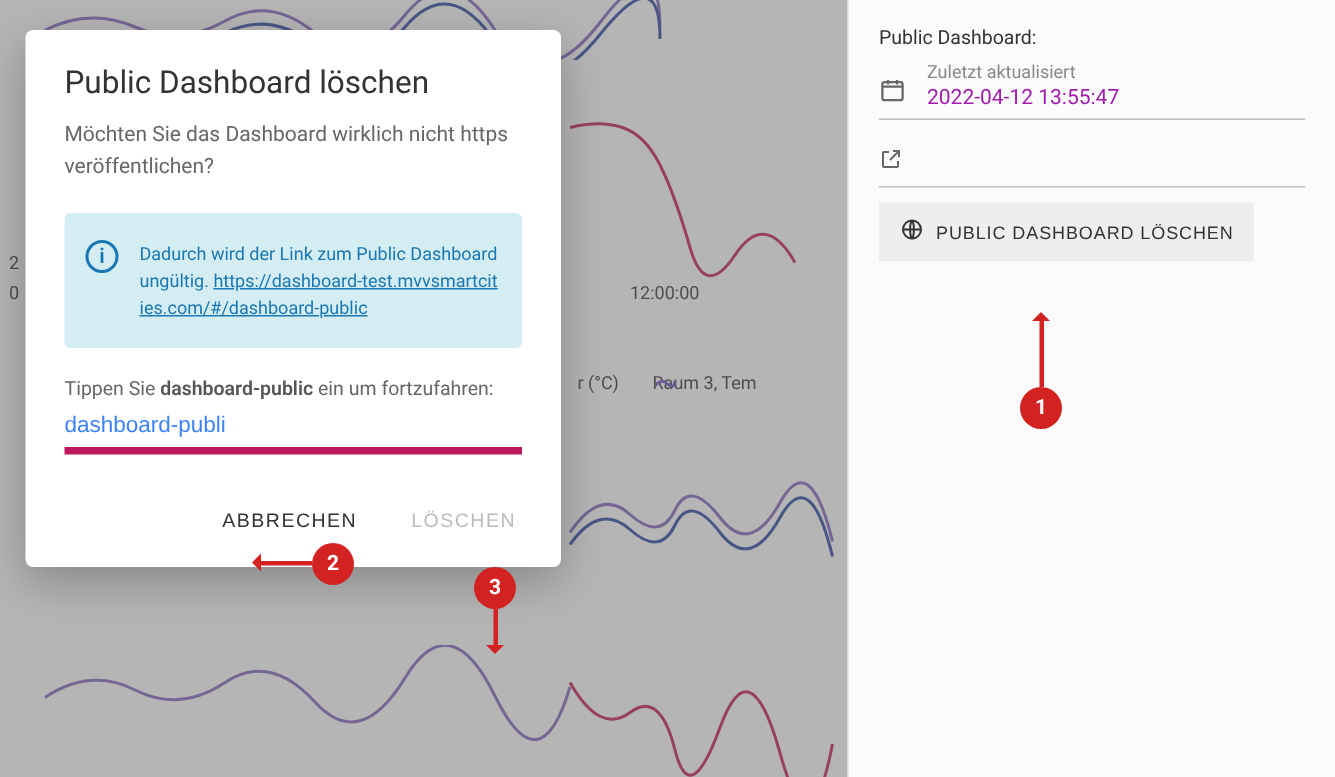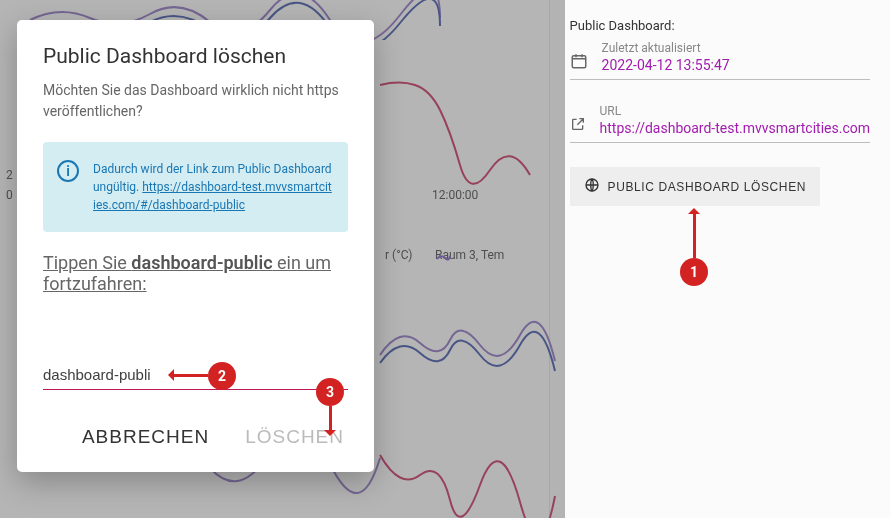--- a/index.html
+++ b/index.html
@@ -27,41 +27,41 @@
   .chart-label {
     position: absolute;
     font-size: 12px;
     color: #444;
   }
   .legend-item {
     position: absolute;
     font-size: 12px;
     color: #444;
     display: flex;
-    align-items: flex-end;
+    align-items: center;
     gap: 4px;
   }
   .wave { fill: none; stroke-width: 2; }
   .right-panel {
     flex: 1;
     background: #fbfbfb;
     border-left: 1px solid #e5e5e5;
     padding: 18px 20px;
     height: 518px;
     font-size: 13px;
     color: #3a3a3a;
   }
   .rp-title { font-size: 13px; color: #333; margin-bottom: 8px; }
   .rp-field {
     display: flex;
-    align-items: center;
+    align-items: flex-end;
     gap: 14px;
     border-bottom: 1px solid #bdbdbd;
     padding-bottom: 6px;
-    margin-bottom: 24px;
+    margin-bottom: 8px;
   }
   .rp-field .icon { color: #666; margin-top: 10px; flex-shrink: 0; }
   .rp-field .body { flex: 1; overflow: hidden; }
   .rp-label { font-size: 12px; color: #888; }
   .rp-value { font-size: 14px; color: #a21caf; margin-top: 2px; white-space: nowrap; overflow: hidden; text-overflow: clip; }
   .delete-btn {
     margin-top: 10px;
     background: #eee;
     border: none;
     padding: 10px 14px;
@@ -122,47 +122,45 @@
     font-size: 12px;
     color: #1977b3;
     line-height: 1.5;
   }
   .info-box .msg a {
     color: #1977b3;
     text-decoration: underline;
     word-break: break-all;
   }
   .confirm-label {
-    font-size: 18px;
+    font-size: 13px;
     color: #666;
-    margin-bottom: 32px;
-    text-decoration: underline;
+    margin-bottom: 4px;
   }
   .confirm-label b { color: #555; font-weight: 600; }
   .text-input {
     width: 100%;
     border: none;
-    border-bottom: 1px solid #be185d;
+    border-bottom: 5px solid #be185d;
     font-size: 15px;
     padding: 4px 0 6px;
     outline: none;
-    color: #404040;
+    color: #3b82f6;
     margin-bottom: 30px;
     background: transparent;
-    margin-top: 36px;
   }
   .dialog-actions {
     display: flex;
     justify-content: flex-end;
     gap: 28px;
   }
   .dialog-actions button {
     border: none;
     background: none;
-    font-size: 19px;
+    font-size: 13px;
     letter-spacing: 1px;
     cursor: pointer;
     padding: 6px 4px;
   }
   .btn-cancel { color: #333; font-weight: 500; }
   .btn-delete { color: #bbb; }
   .annot {
     position: absolute;
     width: 28px; height: 28px;
     background: #d32222;
@@ -218,21 +216,21 @@
           <path class="wave" stroke="#c92d5a" d="M0,15 Q20,10 35,15 T60,40 T80,95 T110,100 T150,105"></path>
         </svg>
       <svg width="565" height="80" style="top:305;left:0">
           <path class="wave" stroke="#8a70c2" d="M380,50 Q400,20 420,38 T450,35 T480,40 T520,30 T555,56"></path>
           <path class="wave" stroke="#3b53a8" d="M380,58 Q400,30 420,48 T450,45 T480,50 T520,40 T555,66"></path>
         </svg>
       <svg width="565" height="90" style="top:430;left:0">
           <path class="wave" stroke="#8a70c2" d="M30,35 Q60,15 90,30 T150,25 T210,38 T270,22 T330,34 T380,28"></path>
           <path class="wave" stroke="#c92d5a" d="M380,25 Q400,60 420,45 T450,70 T480,55 T520,72 T555,66"></path>
         </svg>
-      <span class="chart-label" style="top:188px;left:432px">12:00:00</span>
+      <span class="chart-label" style="top:188px;left:420px">12:00:00</span>
       <span class="chart-label" style="top:168px;left:6px">2</span>
       <span class="chart-label" style="top:188px;left:6px">0</span>
       <div class="legend-item" style="top:248px;left:385px">
           <span>r (°C)</span>
         </div>
       <div class="legend-item" style="top:248px;left:435px">
         <svg width="16" height="10">
             <path d="M2,7 Q6,2 10,6 T15,4" fill="none" stroke="#7a5bc4" stroke-width="2"></path>
           </svg>
         <span>Raum 3, Tem</span>
@@ -255,24 +253,20 @@
         <div class="rp-value">2022-04-12 13:55:47</div>
       </div>
     </div>
 
     <div class="rp-field">
       <span class="icon">
         <svg width="16" height="16" viewBox="0 0 24 24" fill="none" stroke="currentColor" stroke-width="2">
             <path d="M14 4h6v6M20 4l-9 9M19 14v5a1 1 0 0 1-1 1H5a1 1 0 0 1-1-1V6a1 1 0 0 1 1-1h5"></path>
           </svg>
       </span>
-      <div class="body">
-        <div class="rp-label">URL</div>
-        <div class="rp-value">https://dashboard-test.mvvsmartcities.com</div>
-      </div>
     </div>
 
     <button class="delete-btn">
       <span>
         <svg width="16" height="16" viewBox="0 0 24 24" fill="none" stroke="currentColor" stroke-width="2">
             <circle cx="12" cy="12" r="9"></circle>
             <path d="M3 12h18M12 3c2.5 3 2.5 15 0 18M12 3c-2.5 3-2.5 15 0 18"></path>
           </svg>
       </span>
       <span>PUBLIC DASHBOARD LÖSCHEN</span>

